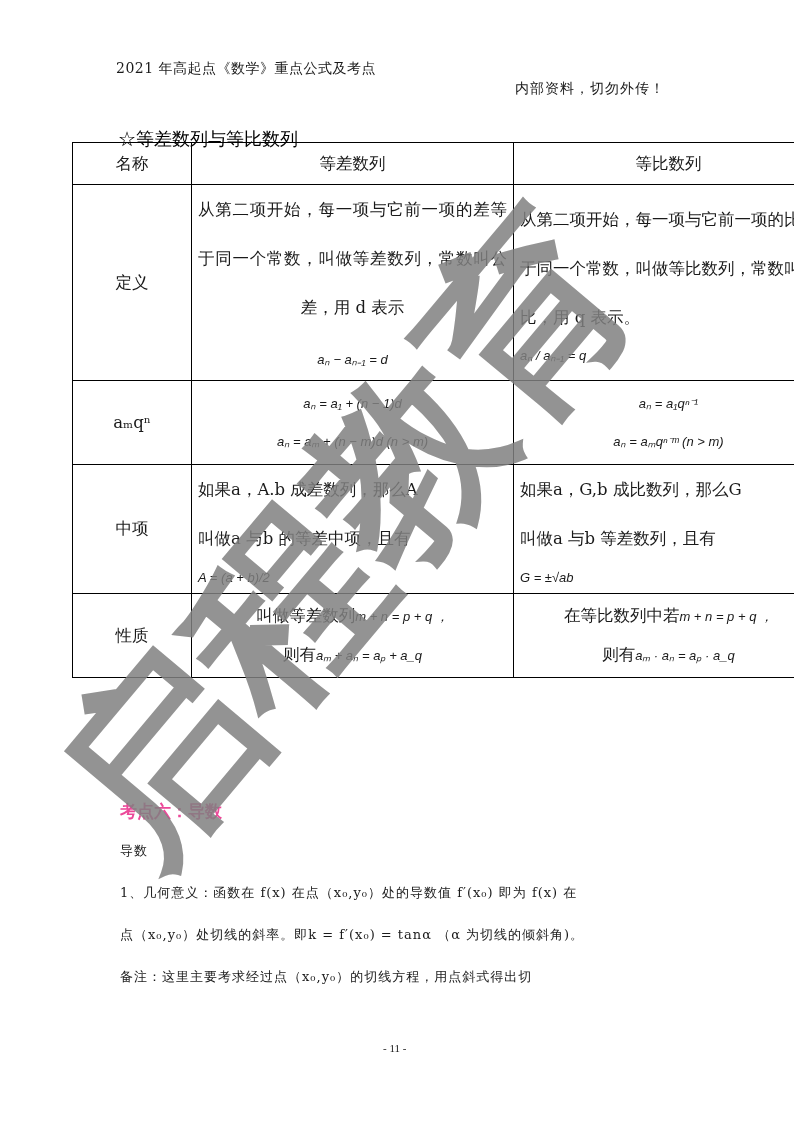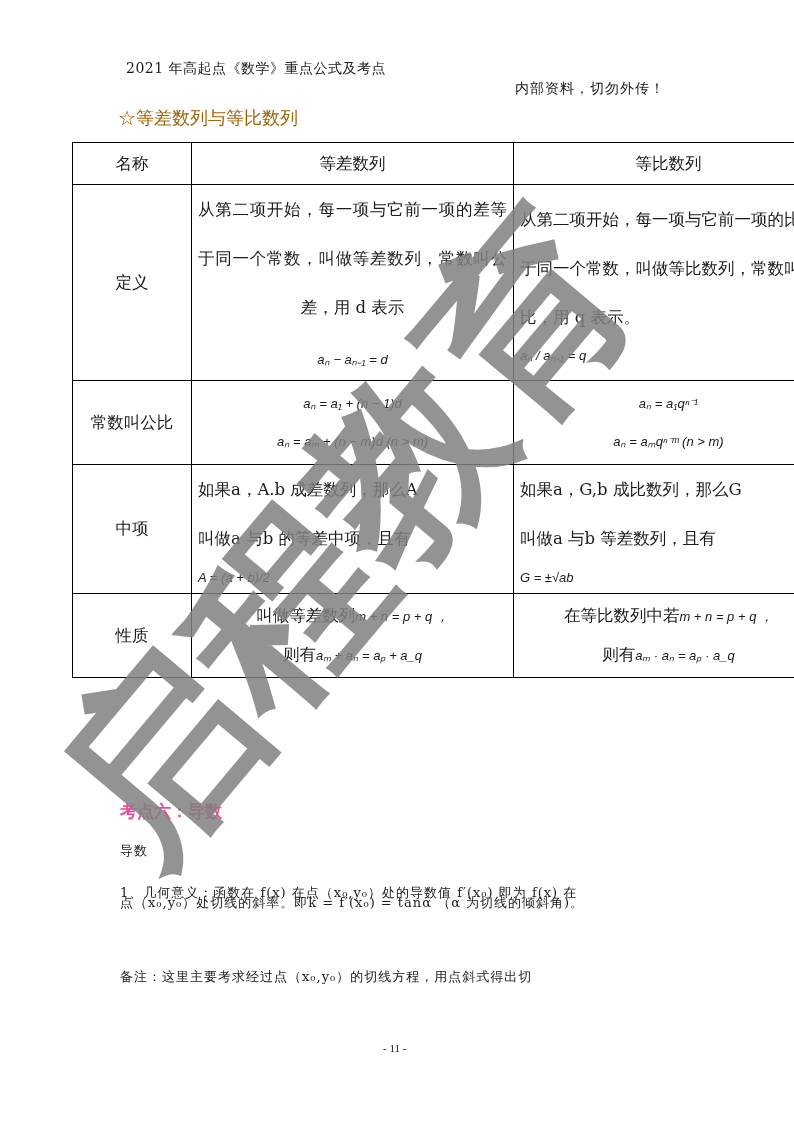--- a/index.html
+++ b/index.html
@@ -1,22 +1,22 @@
 <!DOCTYPE html>
 <html><head>
 <meta charset="utf-8">
 <style>
   html, body { margin: 0; padding: 0; }
   body {
     width: 794px; height: 1122px; background: #ffffff; position: relative; overflow: hidden;
     font-family: "DejaVu Serif", "Liberation Serif", serif; color: #1a1a1a;
   }
-  .header-left { position: absolute; left: 126px; top: 60px; font-size: 14px; letter-spacing: 0.5px; }
+  .header-left { position: absolute; left: 116px; top: 60px; font-size: 14px; letter-spacing: 0.5px; }
   .header-right { position: absolute; left: 515px; top: 80px; font-size: 14px; letter-spacing: 1px; }
-  .section-title { position: absolute; left: 118px; top: 106px; font-size: 18px; color: #a16207; }
+  .section-title { position: absolute; left: 118px; top: 127px; font-size: 18px; color: #000000; }
   table.cmp {
     position: absolute; left: 72px; top: 142px; width: 752px; border-collapse: collapse;
     font-size: 16.5px;
   }
   table.cmp td { border: 1.3px solid #000; vertical-align: middle; padding: 0 6px; }
   .c0 { width: 88px; text-align: center; }
   .c1 { width: 260px; }
   .c2 { width: 250px; }
   .center { text-align: center; margin-top: 8px; }
   .m { font-family: Liberation Sans, sans-serif; font-style: italic; font-size: 13px; }
@@ -45,21 +45,21 @@
     <td class="c1">
       <div class="line" style="text-align:justify;text-align-last:center;">从第二项开始，每一项与它前一项的差等于同一个常数，叫做等差数列，常数叫公差，用 d 表示</div>
       <div class="center m" style="line-height:40px">aₙ − aₙ₋₁ = d</div>
     </td>
     <td class="c2">
       <div class="line">从第二项开始，每一项与它前一项的比等于同一个常数，叫做等比数列，常数叫公比，用 q 表示。</div>
       <div class="m" style="line-height:28px">aₙ / aₙ₋₁ = q</div>
     </td>
   </tr>
   <tr style="height:84px">
-    <td class="c0">常数叫公比</td>
+    <td class="c0">aₘqⁿ</td>
     <td class="c1 center">
       <div class="m" style="line-height:38px">aₙ = a₁ + (n − 1)d</div>
       <div class="m" style="line-height:38px">aₙ = aₘ + (n − m)d  (n &gt; m)</div>
     </td>
     <td class="c2 center">
       <div class="m" style="line-height:38px">aₙ = a₁qⁿ⁻¹</div>
       <div class="m" style="line-height:38px">aₙ = aₘqⁿ⁻ᵐ (n &gt; m)</div>
     </td>
   </tr>
   <tr style="height:125px">
@@ -93,21 +93,21 @@
         <span>则有</span><span class="m">aₘ · aₙ = aₚ · a_q</span>
       </div>
     </td>
   </tr>
 </tbody>
   </table>
 
 <div class="kd-title">考点六：导数</div>
 <div class="body-text" style="top:842px;">导数</div>
 <div class="body-text" style="top:884px;">1、几何意义：函数在 f(x) 在点（x₀,y₀）处的导数值 f′(x₀) 即为 f(x) 在</div>
-<div class="body-text" style="top:894px;text-align:right;">点（x₀,y₀）处切线的斜率。即k = f′(x₀) = tanα （α 为切线的倾斜角)。</div>
+<div class="body-text" style="top:926px;text-align:right;">点（x₀,y₀）处切线的斜率。即k = f′(x₀) = tanα （α 为切线的倾斜角)。</div>
 <div class="body-text" style="top:968px;">备注：这里主要考求经过点（x₀,y₀）的切线方程，用点斜式得出切</div>
 
 <div class="page-num">- 11 -</div>
 
 <svg class="watermark" viewBox="0 0 794 1122">
   <g transform="translate(150,870) rotate(-50)" fill="#808080" fill-opacity="0.85">
     <text x="0" y="0" font-family="DejaVu Sans, sans-serif" font-size="190" font-weight="bold">启程教育</text>
   </g>
 </svg>
 

